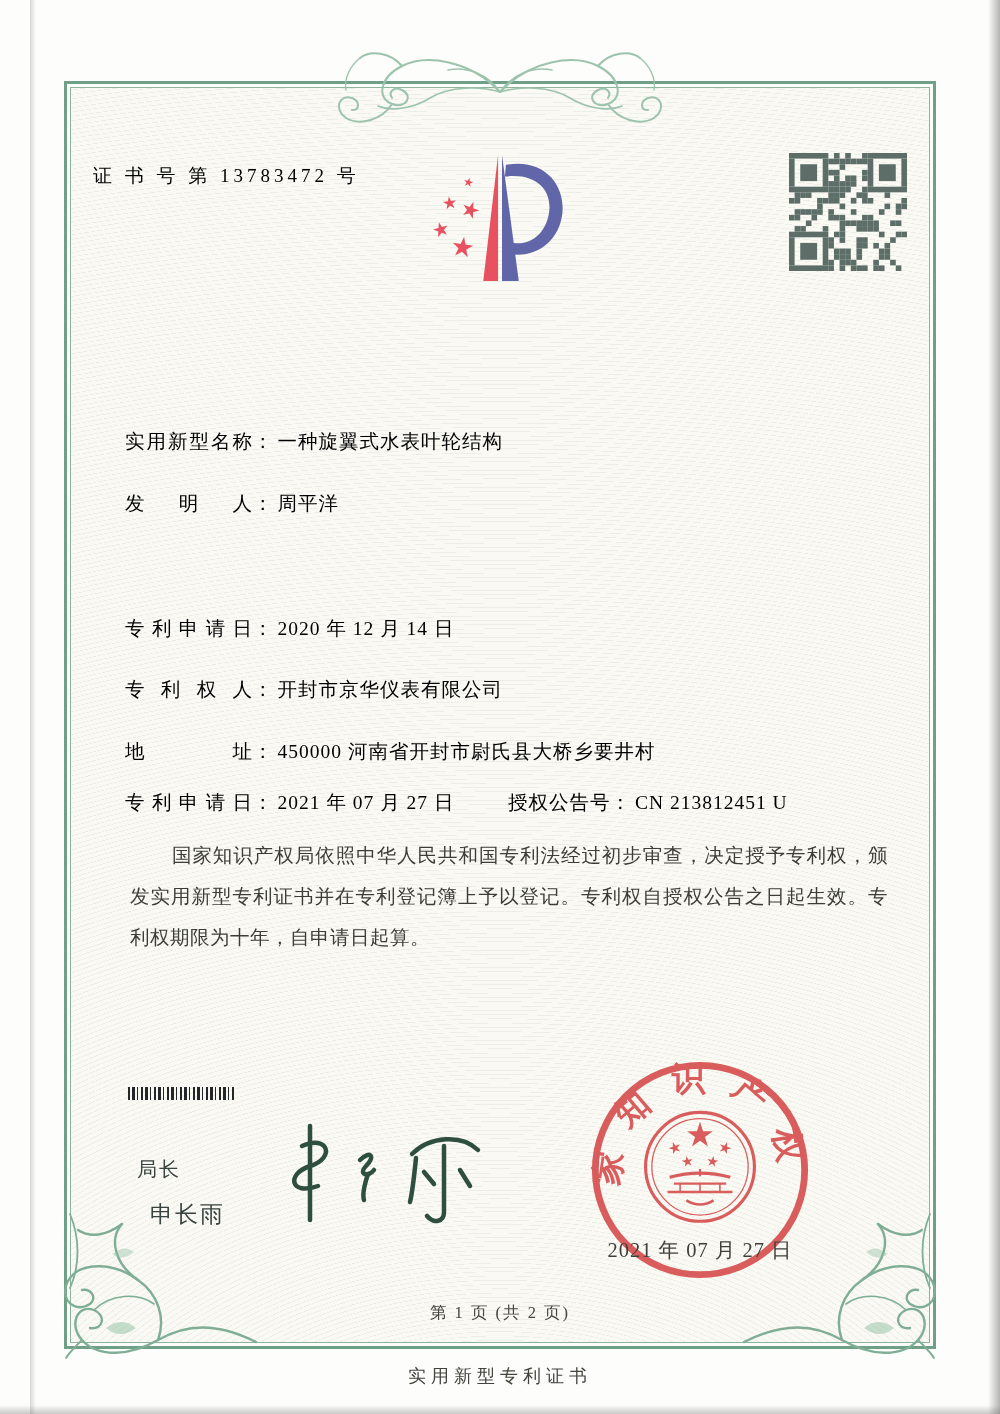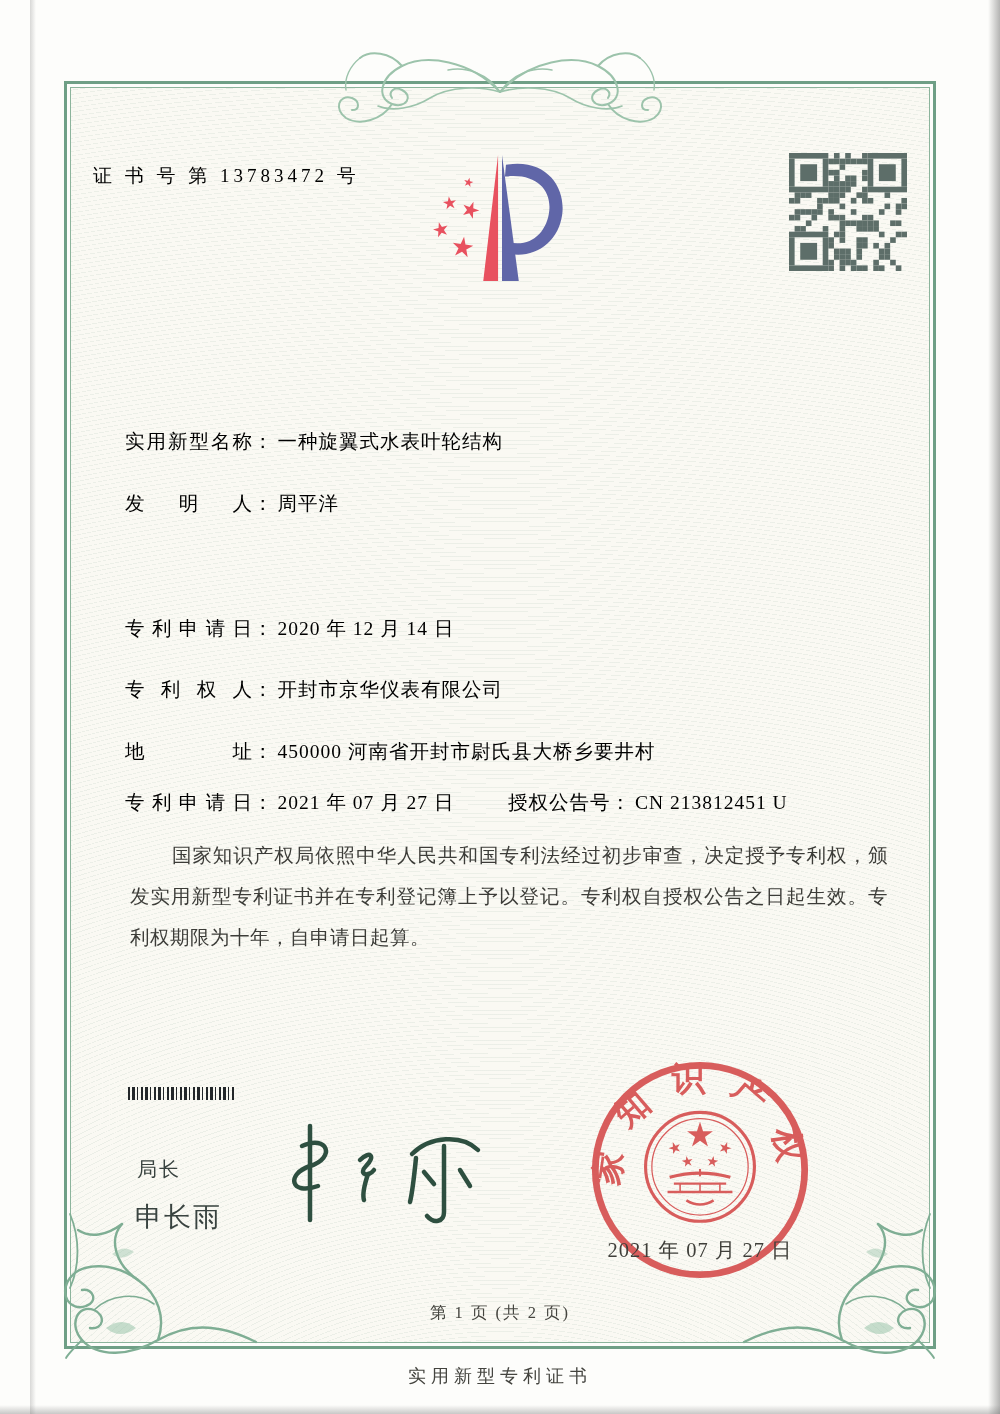--- a/index.html
+++ b/index.html
@@ -20,21 +20,21 @@
   .colon{display:inline-block;margin-right:4px;}
   .fvalue{display:inline-block;}
   .grant2{position:absolute;left:383px;top:0;white-space:nowrap;}
   .glabel{display:inline-block;}
   .paras{position:absolute;left:122px;top:836px;width:758px;font-size:19.5px;line-height:2.1;
          color:#3c3c38;text-align:justify;letter-spacing:0.5px;margin-left:8px;}
   .paras p{margin:0;text-indent:2.15em;}
   .barcode{position:absolute;left:128px;top:1087px;width:107px;height:13px;
            background:repeating-linear-gradient(90deg,#23272a 0 2px,transparent 2px 4px,#23272a 4px 7px,transparent 7px 9px,#23272a 9px 10px,transparent 10px 13px);}
   .sig-title{left:137px;top:1156px;font-size:20px;letter-spacing:2px;color:#394340;}
-  .sig-name{left:135px;top:1199px;font-size:27px;letter-spacing:2px;color:#394340;}
+  .sig-name{left:150px;top:1199px;font-size:23px;letter-spacing:2px;color:#394340;}
   .signature-svg{position:absolute;left:272px;top:1116px;}
   .seal{position:absolute;left:588px;top:1058px;width:224px;height:224px;}
   .seal svg{opacity:.92;}
   .seal-date{position:absolute;left:588px;top:1236px;width:224px;text-align:center;
              font-size:20.5px;color:#3f3f3a;letter-spacing:1px;}
   .page-info{left:0;top:1302px;width:100%;text-align:center;font-size:16.5px;letter-spacing:2px;color:#44443f;}
   .back-note{left:0;top:1364px;width:100%;text-align:center;font-size:18px;letter-spacing:5px;color:#44443f;}
   .ornament{position:absolute;}
   .orn-top{left:330px;top:46px;}
   .orn-bl{left:46px;top:1210px;}

